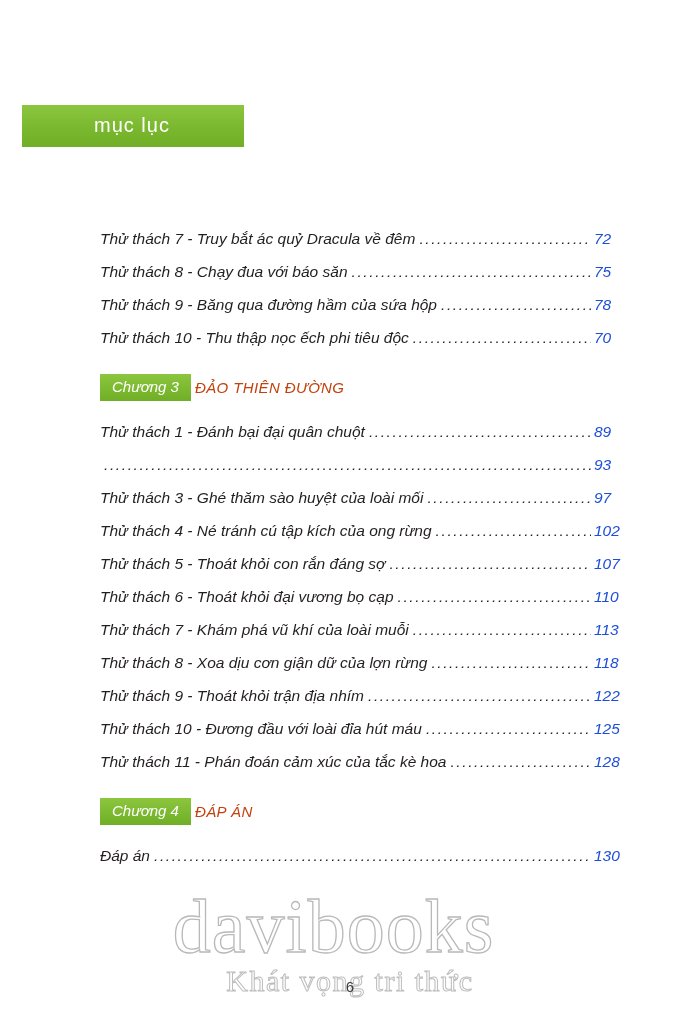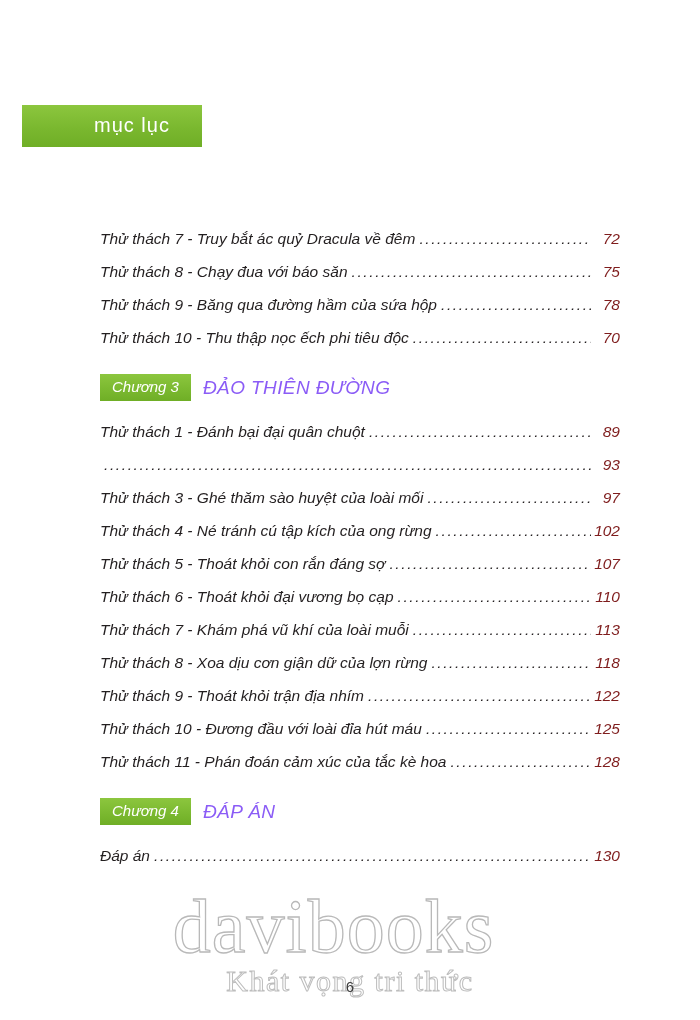--- a/index.html
+++ b/index.html
@@ -20,21 +20,21 @@
     position: relative;
     width: 700px;
     height: 1020px;
   }
 
   
   .header-banner {
     position: absolute;
     left: 22px;
     top: 105px;
-    width: 180px;
+    width: 222px;
     height: 42px;
     background: linear-gradient(180deg, #8cc63e 0%, #7ab82f 55%, #6fae26 100%);
   }
   .header-banner .banner-text {
     position: absolute;
     left: 72px;
     top: 9px;
     font-size: 20px;
     letter-spacing: 1px;
     color: #ffffff;
@@ -70,45 +70,44 @@
     overflow: hidden;
     margin: 0 3px 0 4px;
     letter-spacing: 1.6px;
     color: #231f20;
     font-size: 15.5px;
     position: relative;
     bottom: 0;
   }
   .toc-entry .page-num {
     flex: 0 0 auto;
-    text-align: right;
     min-width: 26px;
-    color: #7f1d1d;
+    color: #1d4ed8;
   }
 
   
   .chapter-row {
     display: flex;
     align-items: center;
     margin-top: 26px;
     margin-bottom: 20px;
     text-align: right;
   }
   .chapter-badge {
     background: linear-gradient(180deg, #8cc63e 0%, #7ab82f 60%, #6fae26 100%);
     color: #ffffff;
     font-size: 15px;
     padding: 4px 12px 5px 12px;
     line-height: 18px;
     white-space: nowrap;
   }
   .chapter-name {
-    color: #8b5cf6;
-    font-size: 19px;
-    margin-left: 12px;
+    color: #c2410c;
+    font-size: 15px;
+    margin-left: 4px;
     letter-spacing: 0.4px;
     white-space: nowrap;
   }
 
   
   .watermark {
     position: absolute;
     left: 0;
     top: 890px;
     width: 667px;

